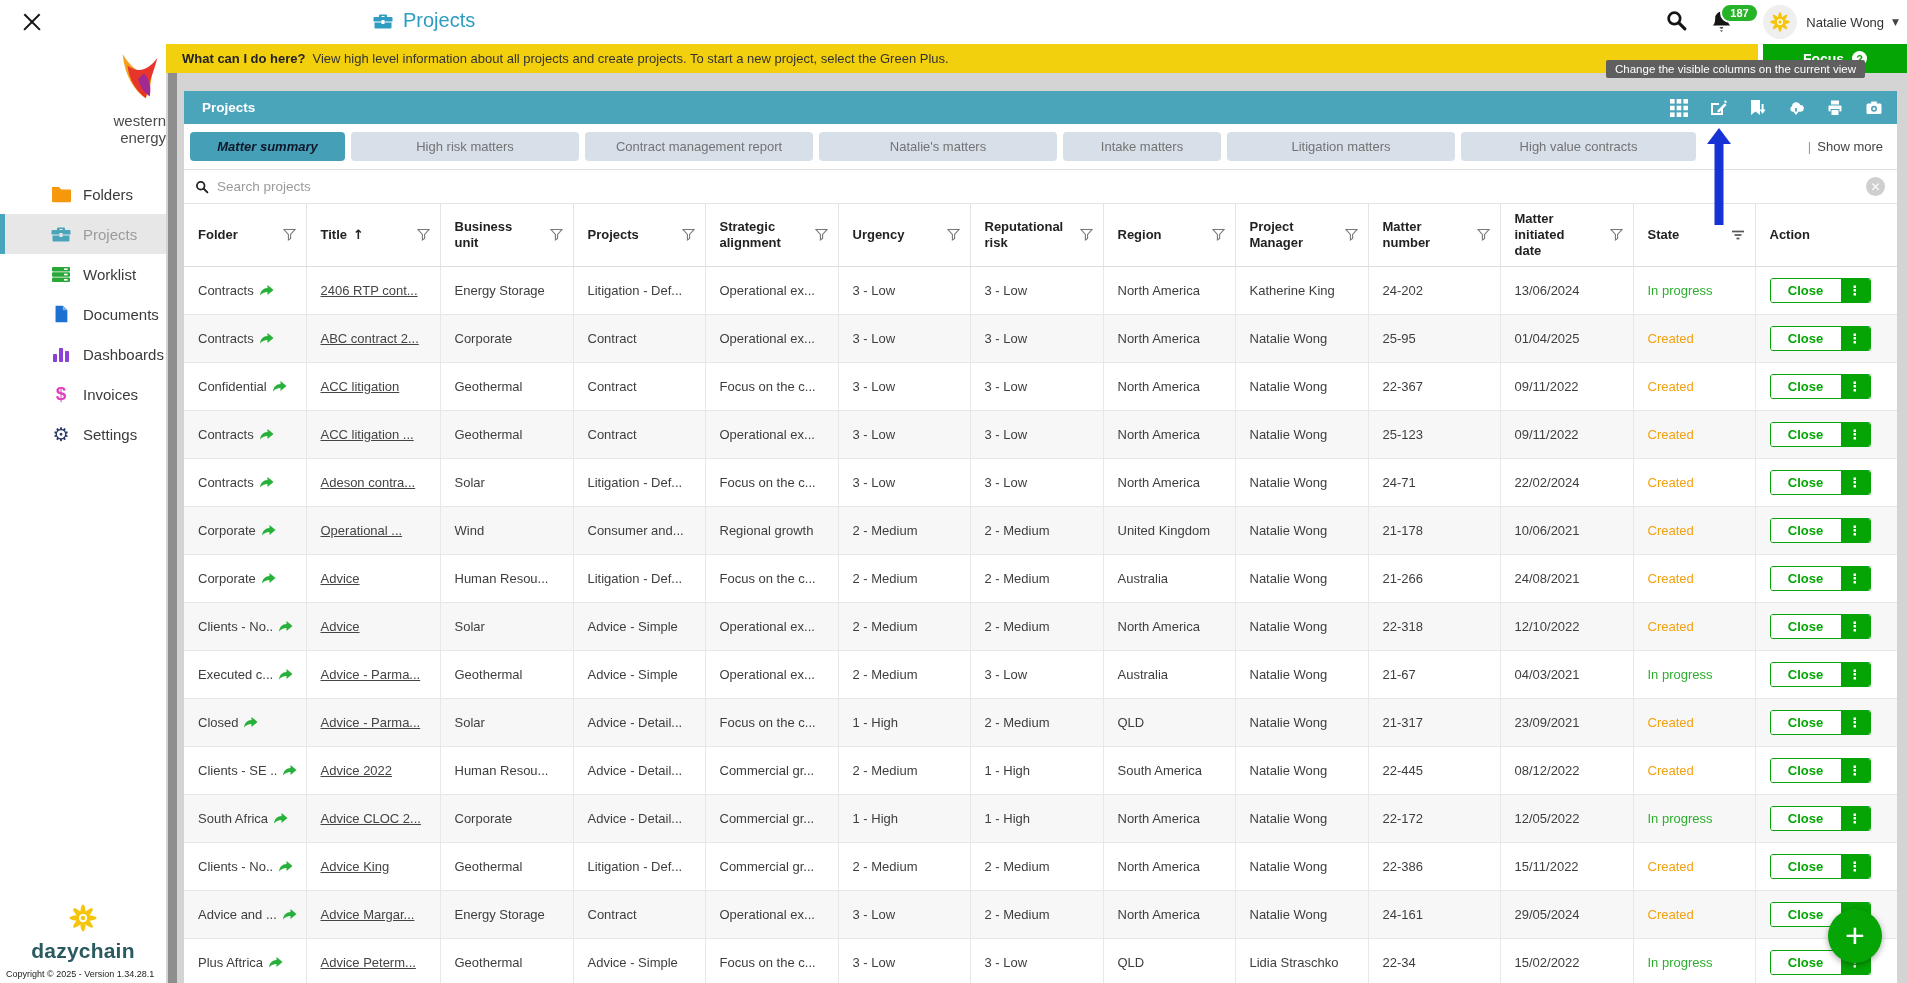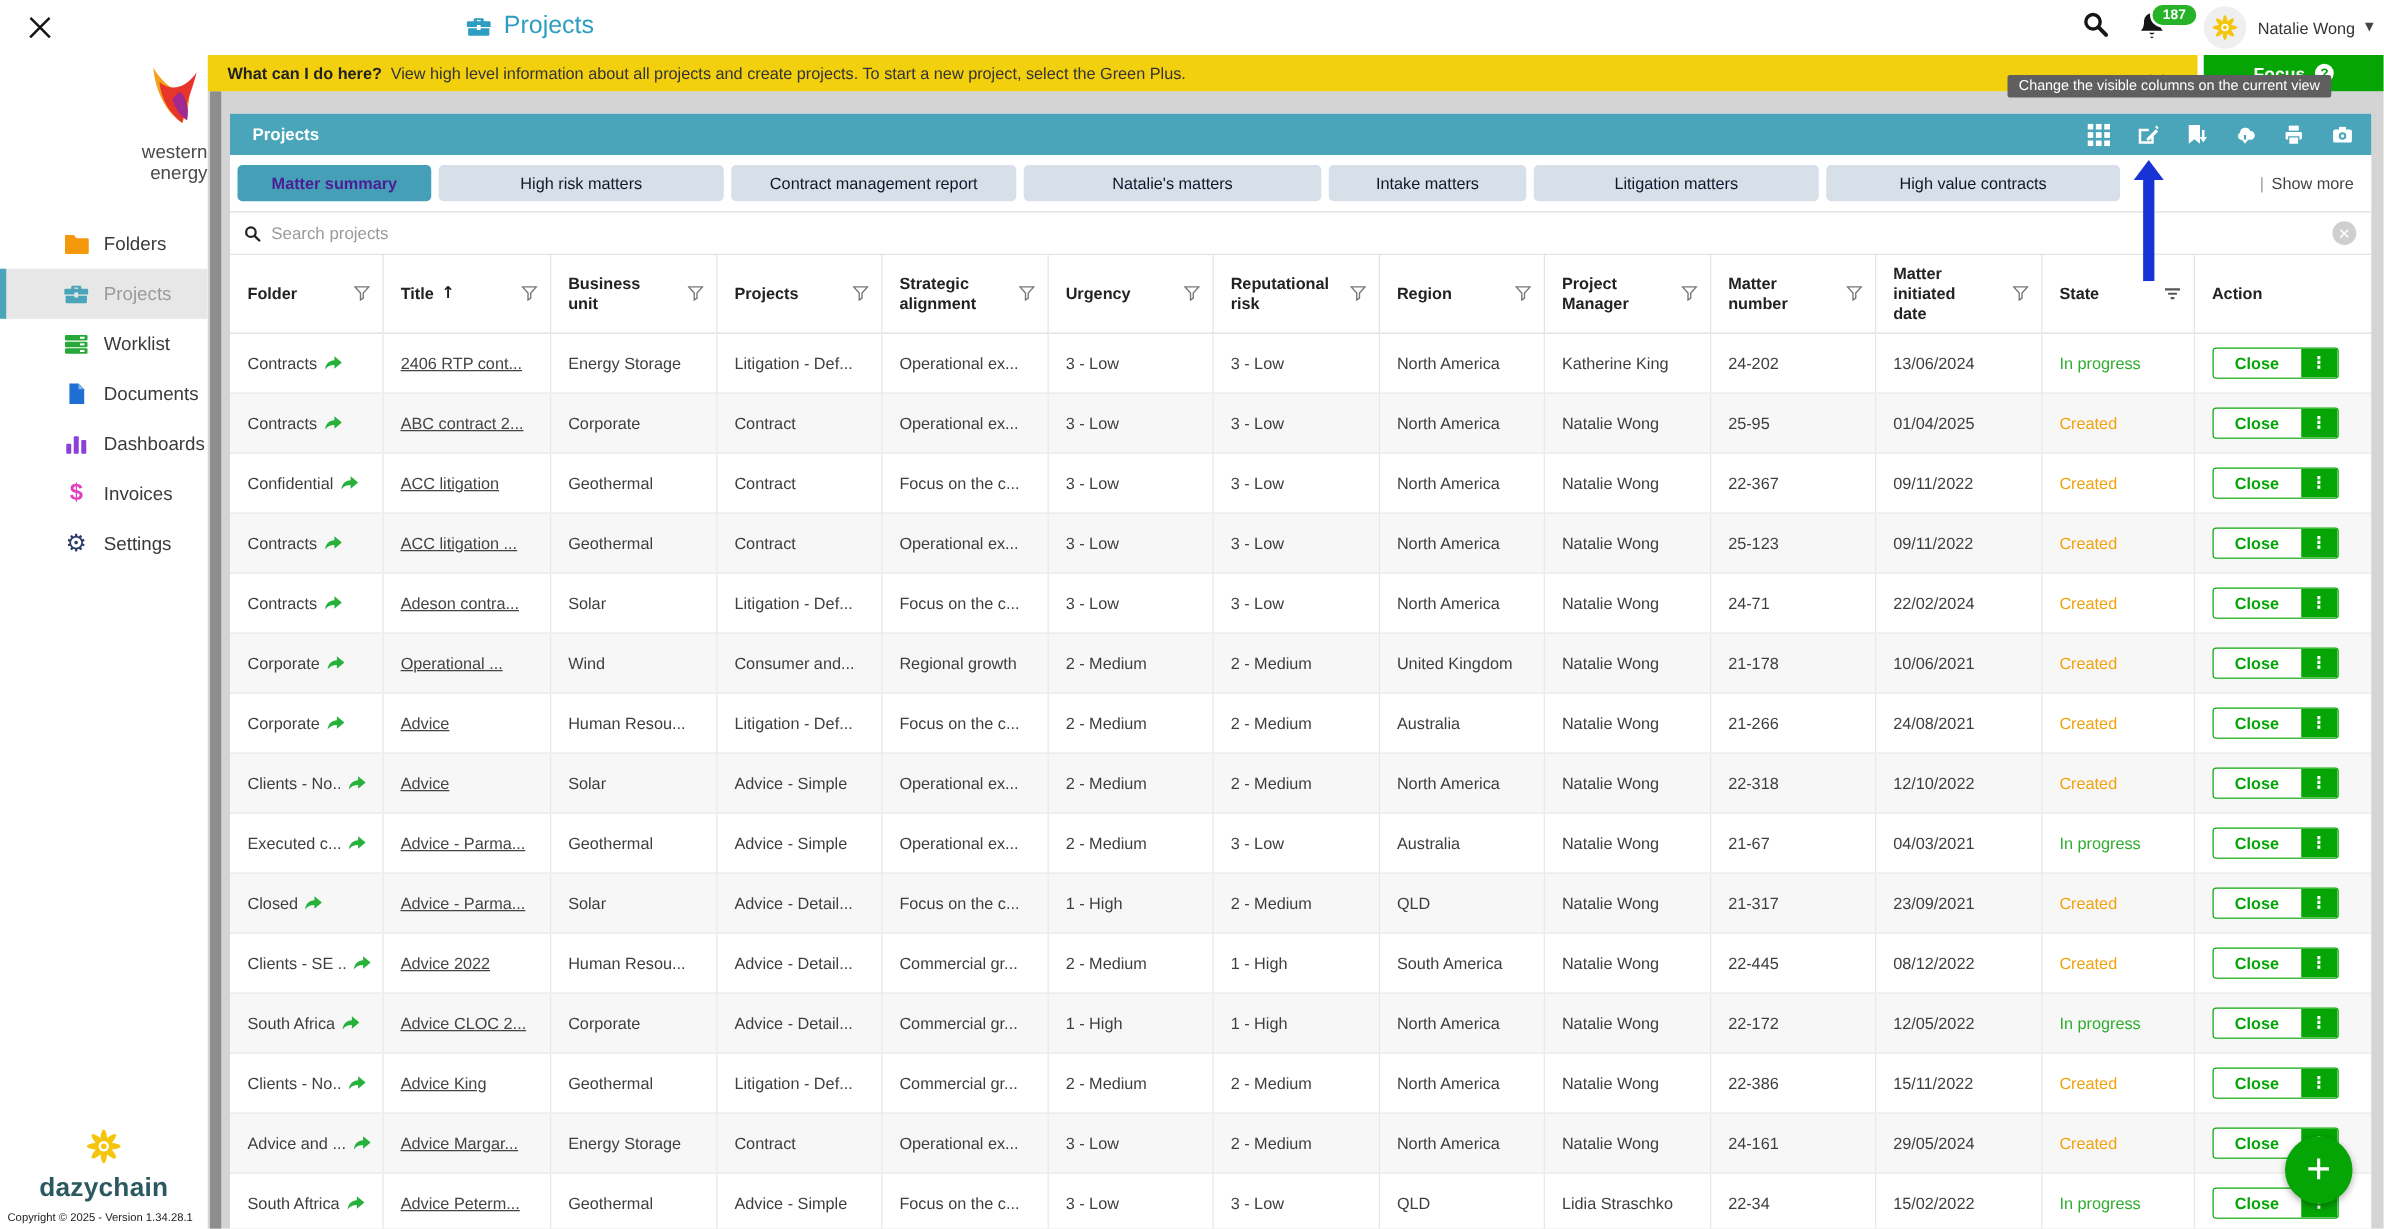--- a/index.html
+++ b/index.html
@@ -66,23 +66,23 @@
   .scroll-strip { position:absolute; left:2px; top:0; width:9px; height:910px; background:#8e8e8e; cursor:pointer; }
   .panel { position:absolute; left:18px; top:18px; width:1713px; height:892px; background:#fff; }
 
   .panel-header { height:33px; background:#4aa5bb; display:flex; align-items:center; }
   .panel-title { color:#fff; font-size:13.5px; font-weight:bold; margin-left:18px; flex:0 0 auto; }
   .toolbar { margin-left:auto; display:flex; align-items:center; gap:21px; padding-right:14px; }
   .toolbar .tbi { width:18px; height:18px; cursor:pointer; }
 
   .tabs-row { position:relative; height:46px; background:#fff; border-bottom:1px solid #e0e0e0;
     display:flex; align-items:center; padding-left:6px; gap:6px; }
-  .tab { height:29px; border-radius:4px; background:#d7dfe9; color:#0f172a; font-size:13px;
+  .tab { height:29px; border-radius:4px; background:#d7dfe9; color:#737373; font-size:13px;
     display:flex; align-items:center; justify-content:center; cursor:pointer; }
-  .tab.active { background:#459fb6; color:#4c1d95; font-weight:bold; }
+  .tab.active { background:#459fb6; color:#0f172a; font-weight:bold;font-style:italic; }
   .tab:nth-child(1){width:155px} .tab:nth-child(2){width:228px} .tab:nth-child(3){width:228px}
   .tab:nth-child(4){width:238px} .tab:nth-child(5){width:158px} .tab:nth-child(6){width:228px}
   .tab:nth-child(7){width:235px}
   .show-more { position:absolute; right:14px; font-size:13px; color:#444; cursor:pointer; }
   .show-more .pipe { color:#999; margin-right:6px; cursor:default; }
 
   .search-row { position:relative; height:34px; display:flex; align-items:center; border-bottom:1px solid #e4e4e4; }
   .search-row svg { margin-left:11px; }
   .search-input { border:none; outline:none; font-size:13.5px; color:#333; margin-left:8px; width:1500px; }
   .search-input::placeholder { color:#9a9a9a; }
@@ -850,21 +850,21 @@
     <td>
       <span class="close-btn">
                   <span class="close-label">Close</span>
                   <span class="close-menu glyph">⋮</span>
                 </span>
     </td>
   </tr>
             <tr>
     <td>
                 <span class="folder-cell">
-                  <span>South Aftrica</span>
+                  <span>Plus Aftrica</span>
                   <svg width="15" height="13" viewBox="0 0 15 13">
                     <path d="M8.5 1v3.1C4.4 4.4 1.6 6.8 1 11.6 2.8 9 5.4 7.9 8.5 7.9V11l6-5-6-5z" fill="#27B13A"></path>
                   </svg>
                 </span>
               </td>
     <td><span class="title-link">Advice Peterm...</span></td>
     <td>Geothermal</td>
     <td>Advice - Simple</td>
     <td>Focus on the c...</td>
     <td>3 - Low</td>

